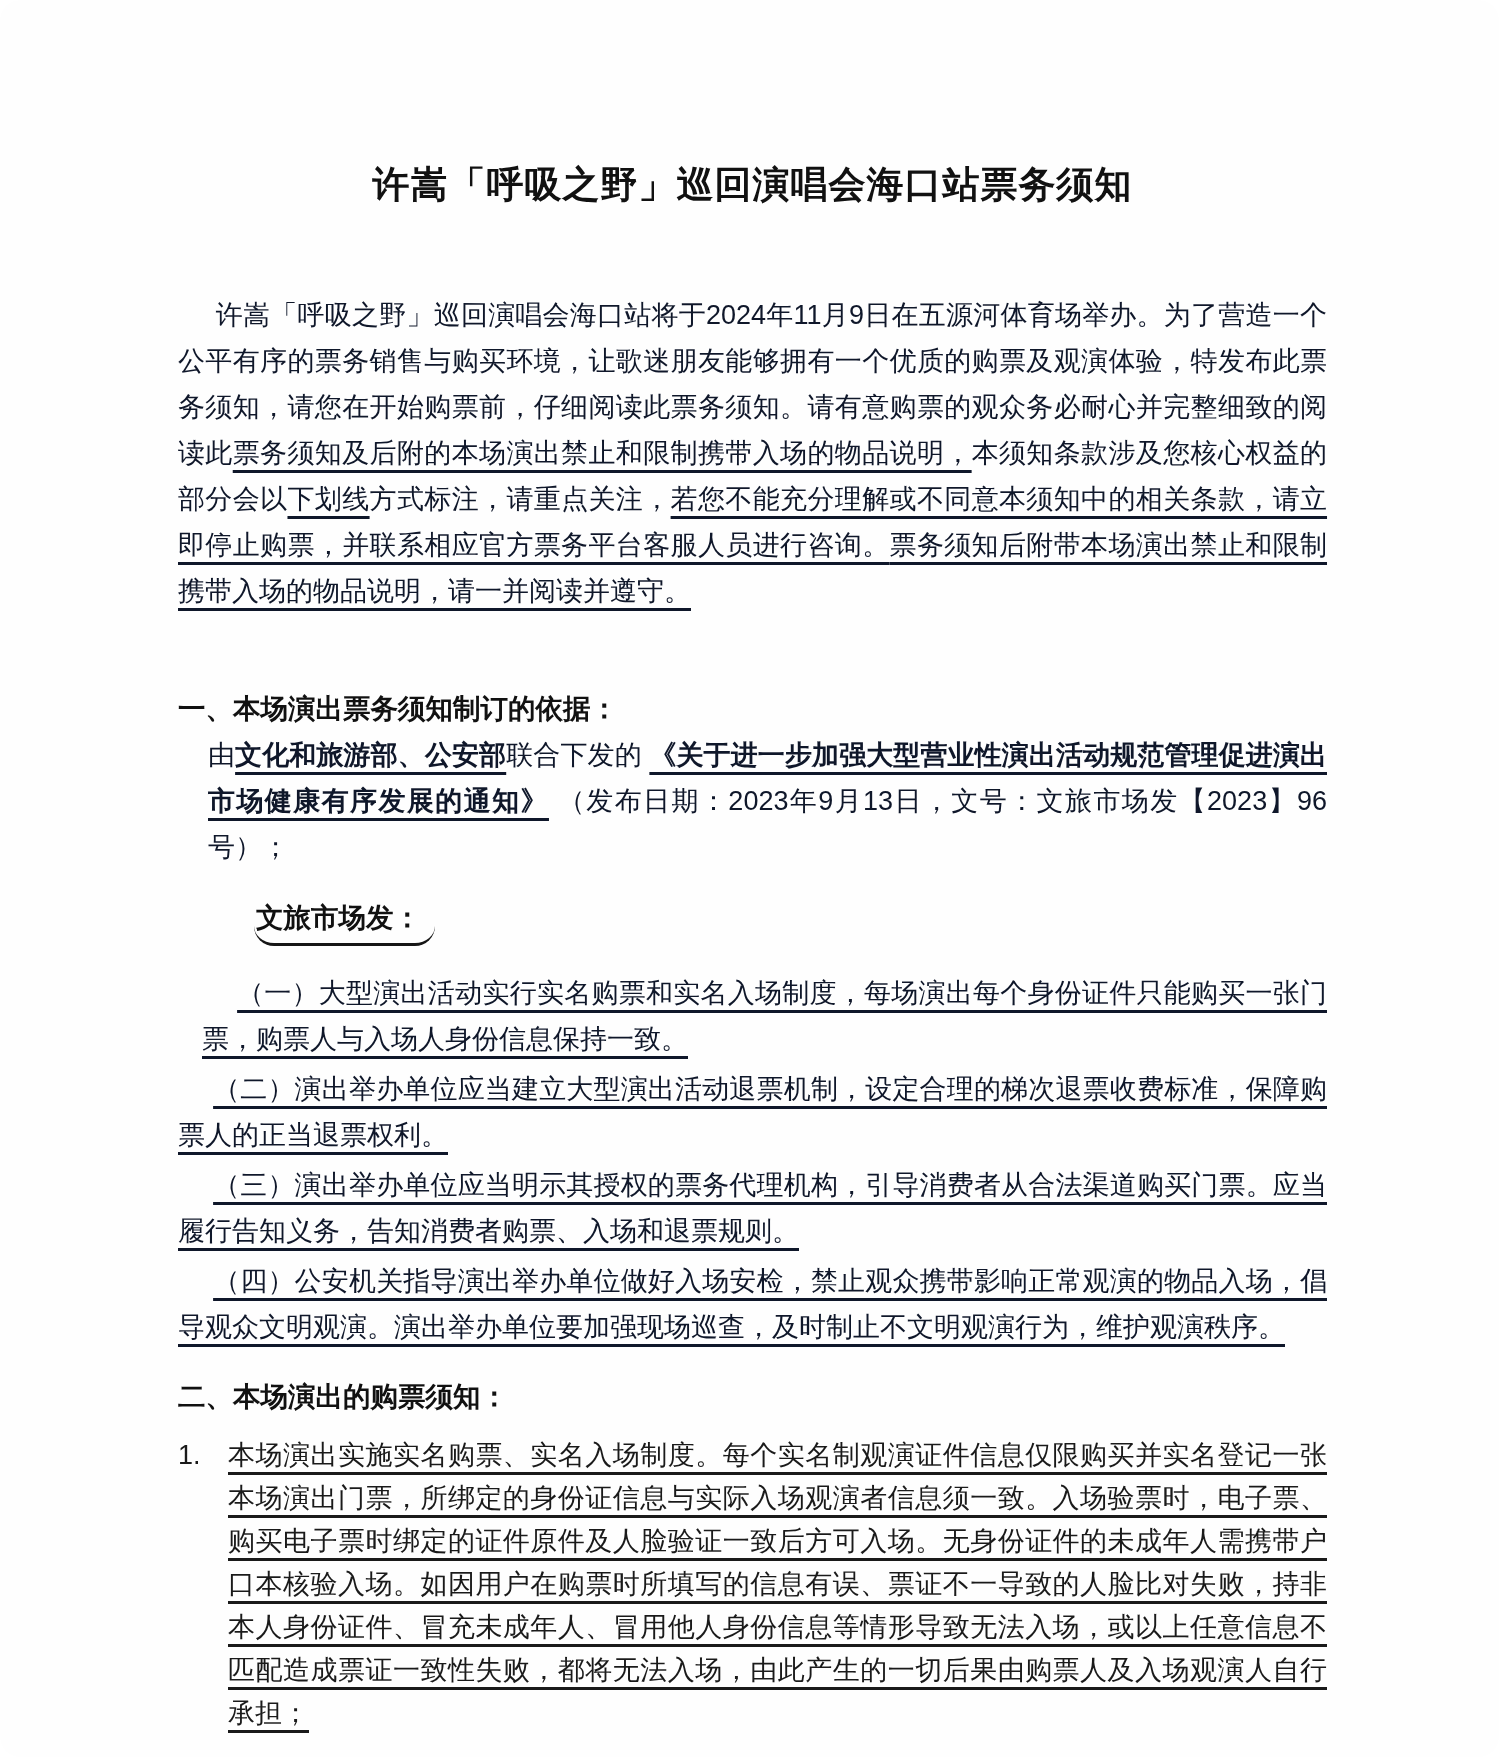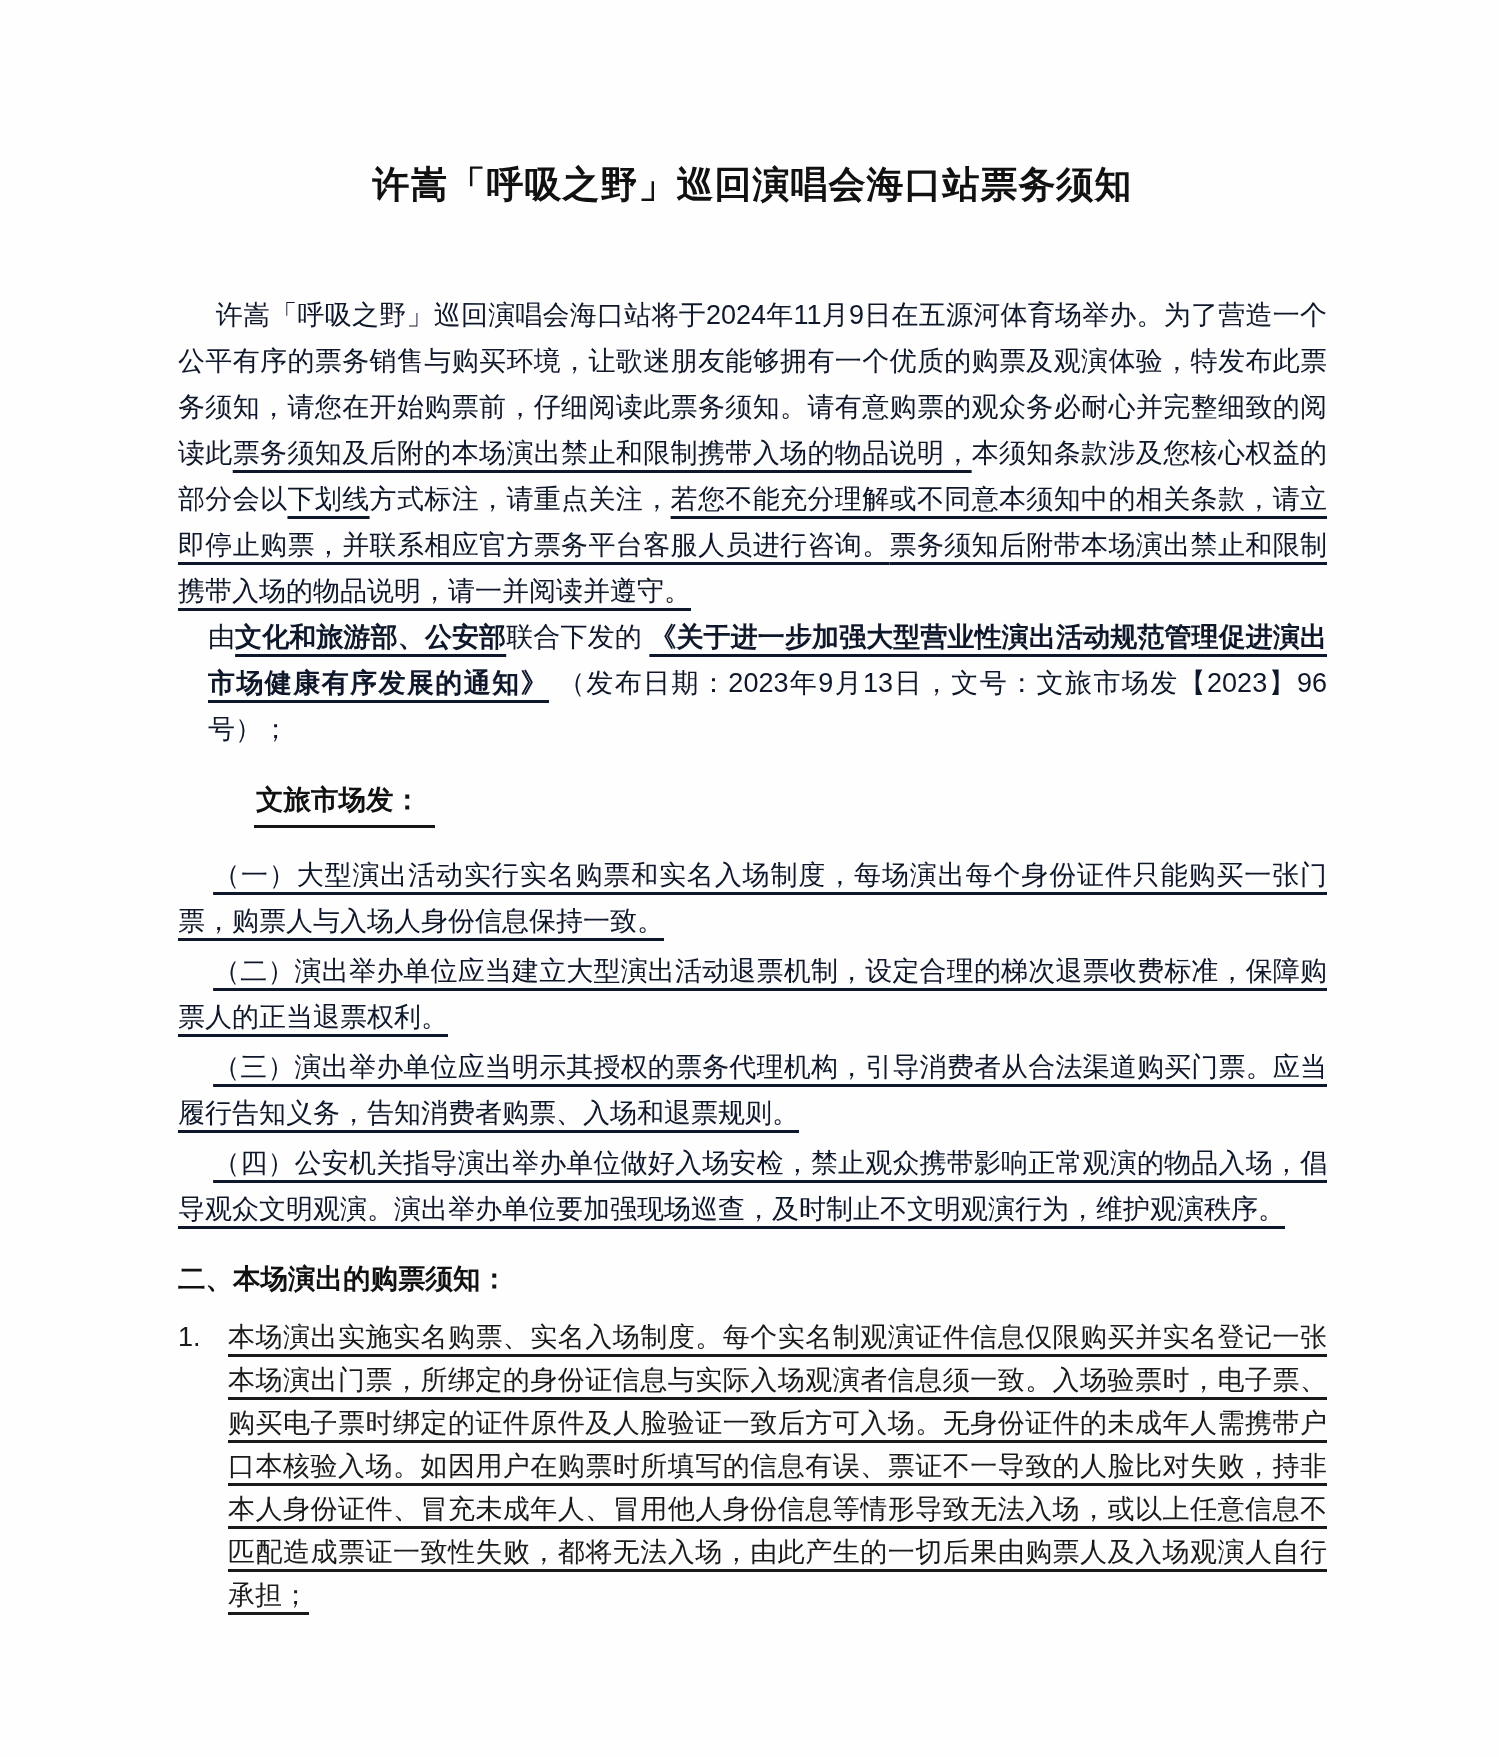--- a/index.html
+++ b/index.html
@@ -1,15 +1,15 @@
 <!DOCTYPE html>
 <html lang="zh"><head>
 <meta charset="utf-8">
 <style>
-  * { margin: 0; padding: 0; box-sizing: border-box; }
+  * { margin: 0; padding: 0; box-sizing: border-box; border-radius: 20px; }
   html, body { background: #ffffff; }
   body {
     font-family: "Liberation Sans", "DejaVu Sans", sans-serif;
     color: #161616;
   }
   .page {
     position: relative;
     width: 1499px;
     height: 1757px;
     margin: 0 auto;
@@ -68,21 +68,21 @@
     font-size: 27.5px;
     font-weight: 700;
     line-height: 40px;
     padding: 0 14px 5px 2px;
     border-bottom: 3px solid #161616;
     color: #111;
   }
   .quote {
     text-indent: 1.3em;
   }
-  .quote-first { margin-top: 24px; }
+  .quote-first { margin-top: 24px; margin-left: 24px; }
   .quote-next  { margin-top: 4px; }
   .numbered-list { margin-top: 14px; }
   .list-item {
     display: flex;
     align-items: flex-start;
   }
   .list-num {
     flex: none;
     width: 50px;
     font-size: 27px;
@@ -100,20 +100,21 @@
 </head>
 <body>
 
 <div class="page">
   <div class="doc">
 
     <h1 class="title">许嵩「呼吸之野」巡回演唱会海口站票务须知</h1>
 
     <p class="body-text intro"><span>许嵩「呼吸之野」巡回演唱会海口站将于2024年11月9日在五源河体育场举办。为了营造一个公平有序的票务销售与购买环境，让歌迷朋友能够拥有一个优质的购票及观演体验，特发布此票务须知，请您在开始购票前，仔细阅读此票务须知。请有意购票的观众务必耐心并完整细致的阅读此</span><span class="u">票务须知及后附的本场演出禁止和限制携带入场的物品说明，</span><span>本须知条款涉及您核心权益的部分会以</span><span class="u">下划线</span><span>方式标注，请重点关注，</span><span class="u">若您不能充分理解或不同意本须知中的相关条款，请立即停止购票，并联系相应官方票务平台客服人员进行咨询。</span><span class="u">票务须知后附带本场演出禁止和限制携带入场的物品说明，请一并阅读并遵守。</span></p>
 
+    <h2 class="sec-heading sec-heading-1">一、本场演出票务须知制订的依据：</h2>
 
     <p class="body-text basis"><span>由</span><span class="bu">文化和旅游部、公安部</span><span>联合下发的 </span><span class="bu">《关于进一步加强大型营业性演出活动规范管理促进演出市场健康有序发展的通知》</span><span> （发布日期：2023年9月13日，文号：文旅市场发【2023】96号）；</span></p>
 
     <div class="quote-heading-wrap">
       <span class="quote-heading">文旅市场发：</span>
     </div>
 
     <p class="body-text quote quote-first u">（一）大型演出活动实行实名购票和实名入场制度，每场演出每个身份证件只能购买一张门票，购票人与入场人身份信息保持一致。</p>
     <p class="body-text quote quote-next u">（二）演出举办单位应当建立大型演出活动退票机制，设定合理的梯次退票收费标准，保障购票人的正当退票权利。</p>
     <p class="body-text quote quote-next u">（三）演出举办单位应当明示其授权的票务代理机构，引导消费者从合法渠道购买门票。应当履行告知义务，告知消费者购票、入场和退票规则。</p>

